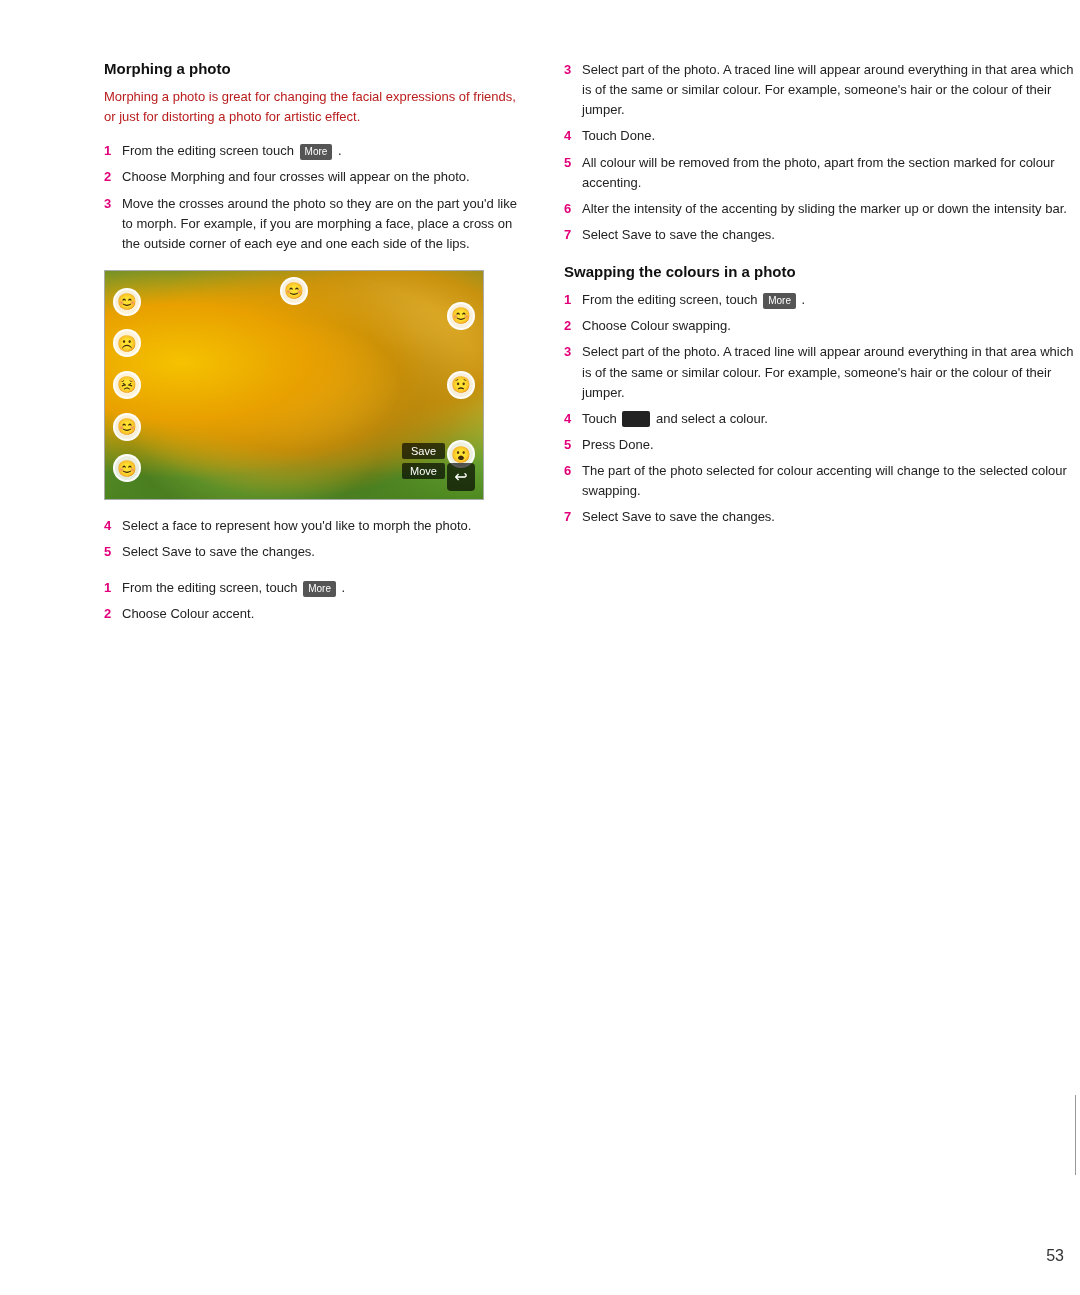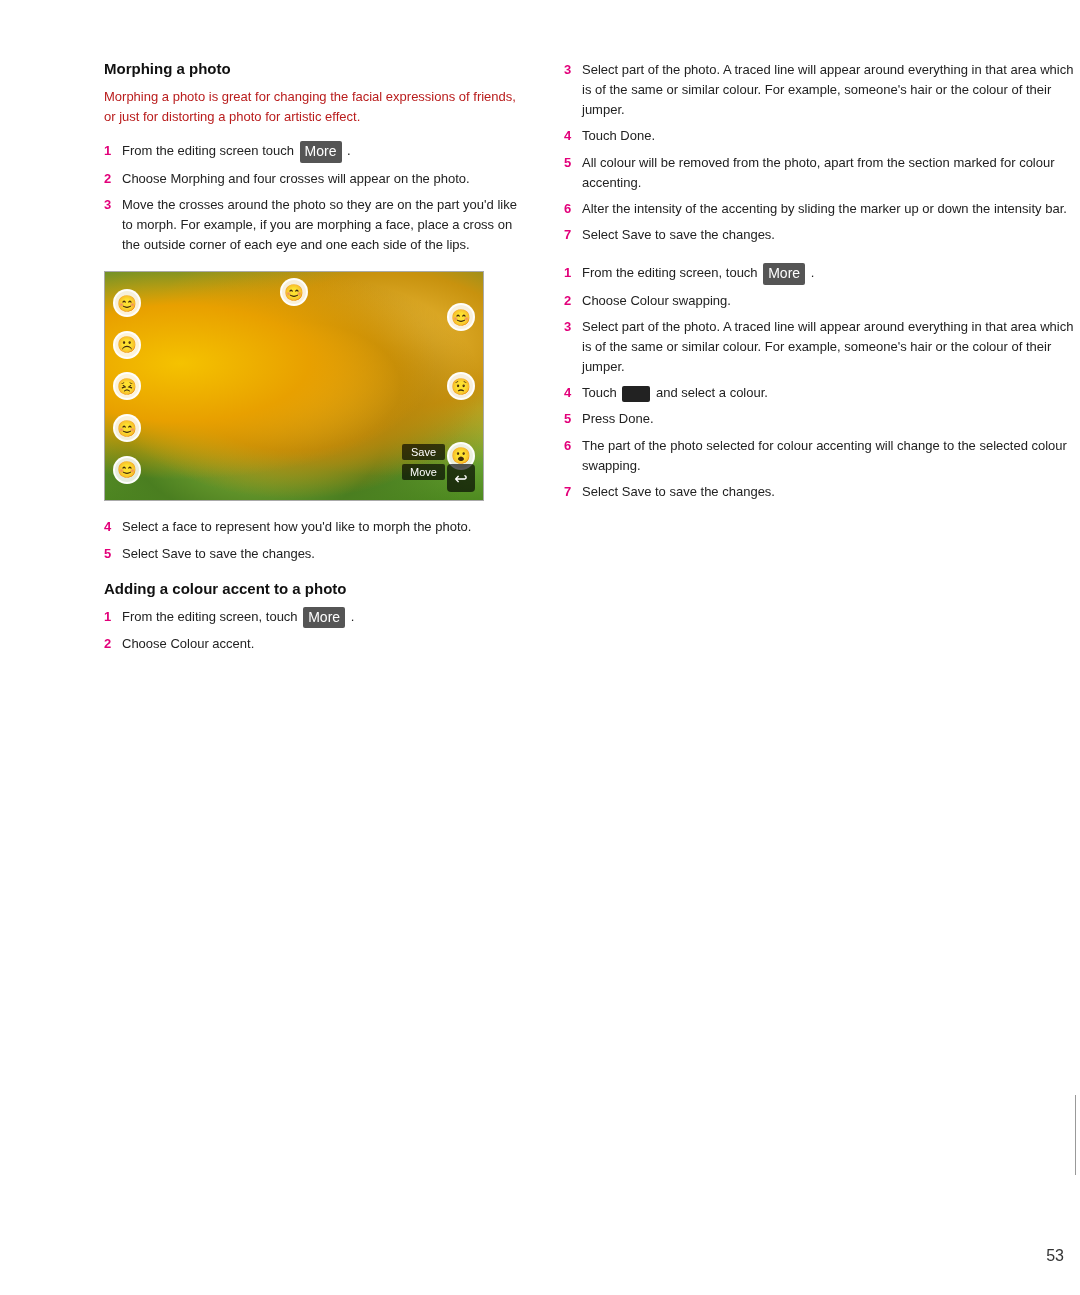--- a/index.html
+++ b/index.html
@@ -75,21 +75,21 @@
     }
 
     ol.steps li .step-text {
       flex: 1;
     }
 
     .more-btn {
       display: inline-block;
       background: #555;
       color: #fff;
-      font-size: 14px;
+      font-size: 10px;
       padding: 1px 5px;
       border-radius: 2px;
       margin: 0 2px;
       vertical-align: middle;
       line-height: 1.4;
     }
 
     .touch-btn {
       display: inline-block;
       background: #222;
@@ -333,21 +333,20 @@
             <span class="step-text">Select a face to represent how you'd like to morph the photo.</span>
           </li>
           <li>
             <span class="step-num">5&nbsp;</span>
             <span class="step-text">Select <b>Save</b> to save the changes.</span>
           </li>
         </ol>
       </div>
 
       <div class="section" style="margin-top:10px;">
-        <div class="section-title">Adding a colour accent to a photo</div>
         <ol class="steps">
           <li>
             <span class="step-num">1&nbsp;</span>
             <span class="step-text">From the editing screen, touch <span class="more-btn">More</span> .</span>
           </li>
           <li>
             <span class="step-num">2&nbsp;</span>
             <span class="step-text">Choose <b>Colour accent</b>.</span>
           </li>
         </ol>
@@ -373,20 +372,21 @@
           <span class="step-num">6&nbsp;</span>
           <span class="step-text">Alter the intensity of the accenting by sliding the marker up or down the intensity bar.</span>
         </li>
         <li>
           <span class="step-num">7&nbsp;</span>
           <span class="step-text">Select <b>Save</b> to save the changes.</span>
         </li>
       </ol>
 
       <div class="section">
+        <div class="section-title">Swapping the colours in a photo</div>
         <ol class="steps">
           <li>
             <span class="step-num">1&nbsp;</span>
             <span class="step-text">From the editing screen, touch <span class="more-btn">More</span> .</span>
           </li>
           <li>
             <span class="step-num">2&nbsp;</span>
             <span class="step-text">Choose <b>Colour swapping</b>.</span>
           </li>
           <li>

